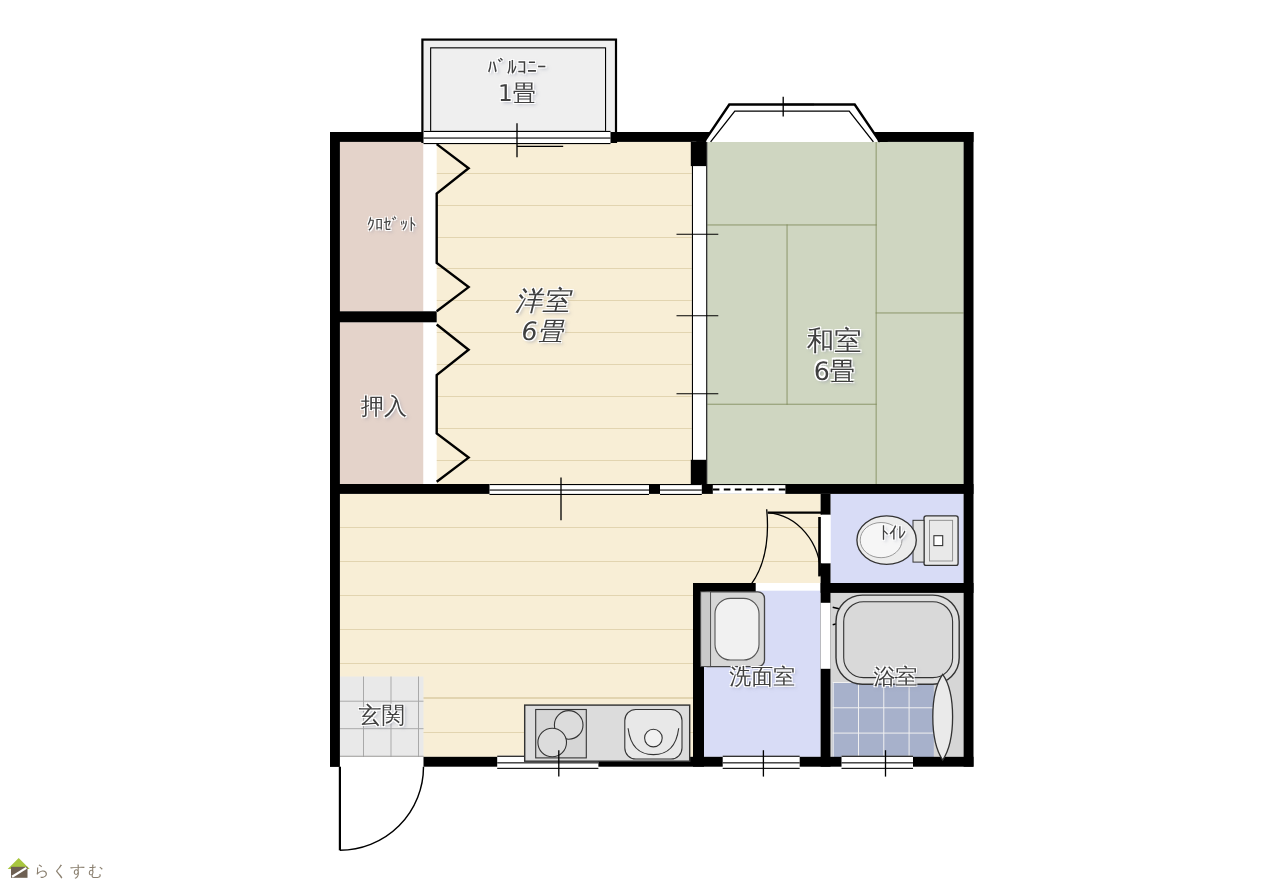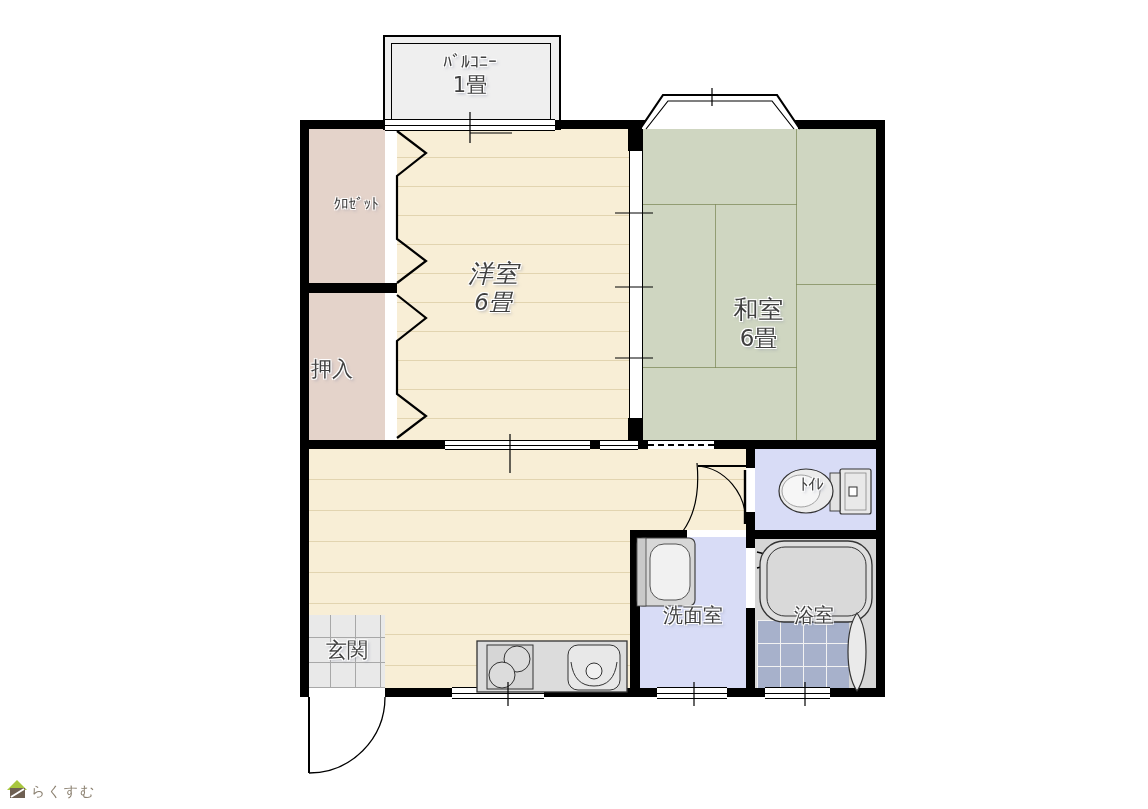--- a/index.html
+++ b/index.html
@@ -181,21 +181,21 @@
     <g>
       <polygon points="7,790 17,780 27,790" fill="#a8c63e"></polygon>
       <rect x="10" y="788" width="15" height="10" fill="#6e6052"></rect>
       <line x1="11" y1="797" x2="24" y2="789" stroke="#ffffff" stroke-width="2"></line>
     </g>
   </svg>
 
   <div class="label" style="left:300px;top:196px;width:88px;font-size:15px;padding-left:12px;">
     <span>ｸﾛｾﾞｯﾄ</span>
   </div>
-  <div class="label" style="left:298px;top:357px;width:68px;font-size:21px;">
+  <div class="label" style="left:315px;top:357px;width:68px;font-size:21px;">
     <span>押入</span>
   </div>
   <div class="label" style="left:397px;top:260px;width:192px;font-style:italic;">
     <div style="font-size:25px;">洋室</div>
     <div style="font-size:23px;">6畳</div>
   </div>
   <div class="label" style="left:641px;top:260px;width:235px;margin-top:36px;">
     <div style="font-size:25px;">和室</div>
     <div style="font-size:23px;">6畳</div>
   </div>

